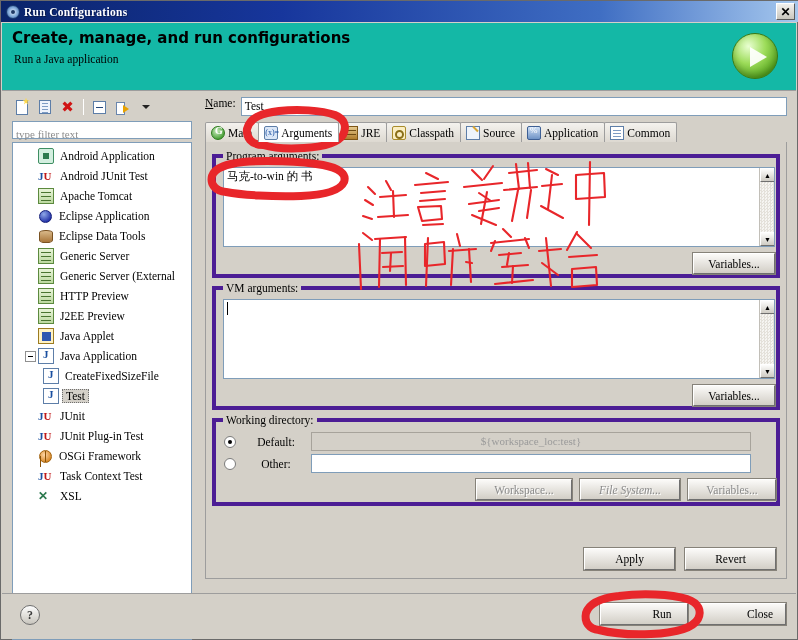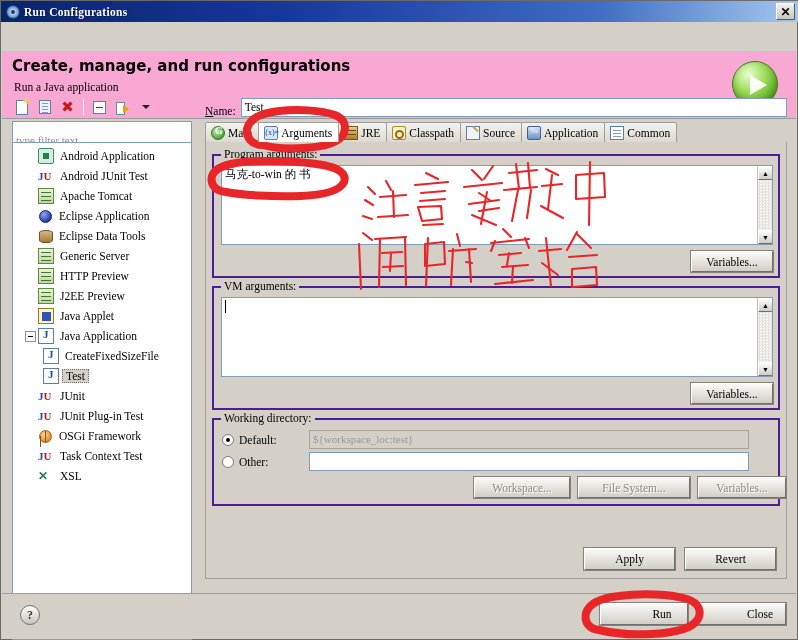--- a/index.html
+++ b/index.html
@@ -57,23 +57,22 @@
     color: #000; font-size: 12px; font-weight: bold;
     display: flex; align-items: center; justify-content: center;
     font-family: "Liberation Sans", sans-serif;
     cursor: default;
   }
 
   
   .header {
     position: absolute; left: 1px; top: 22px;
     width: 794px; height: 68px;
-    background: #f9a8d4;
+    background: #14b8a6;
     border-bottom: 1px solid #9d9d9d;
-    margin-top: 28px;
   }
   .header-title {
     position: absolute; left: 10px; top: 6px;
     font-size: 15px; font-weight: bold; color: #000;
     font-family: "DejaVu Sans", sans-serif;
   }
   .header-sub {
     position: absolute; left: 12px; top: 30px;
     font-size: 11.5px; color: #000;
     font-family: "Liberation Serif", serif;
@@ -167,21 +166,21 @@
     border-top: 4px solid #222;
   }
 
   .filter-input {
     position: absolute; left: 4px; top: 27px;
     width: 180px; height: 18px;
     background: #ffffff;
     border: 1px solid #7f9db9;
     font-size: 11px; color: #8d8d8d;
     font-family: "Liberation Serif", serif;
-    padding: 11px 3px;
+    padding: 5px 3px;
     line-height: 15px;
   }
   .tree {
     position: absolute; left: 4px; top: 48px;
     width: 180px; height: 498px;
     background: #ffffff;
     border: 1px solid #7f9db9;
     overflow: hidden;
   }
   .tree-scroll { position: relative; padding: 3px 0 0 0; }
@@ -233,21 +232,21 @@
   .i-xsl { color: #2d7a4f; font-size: 12px; font-weight: bold; line-height: 16px; font-family: "Liberation Serif", serif; }
 
   
   .right-panel {
     position: absolute; left: 202px; top: 93px;
     width: 588px; height: 497px;
   }
   .name-row {
     position: absolute; left: 2px; top: 3px;
     width: 582px; height: 20px;
-    display: flex; align-items: flex-end;
+    display: flex; align-items: flex-start;
   }
   .name-label {
     font-size: 11.5px; color: #000; margin-right: 5px;
     font-family: "Liberation Serif", serif;
   }
   .name-label u { text-decoration: underline; }
   .name-input {
     flex: 1 1 auto; height: 19px;
     background: #ffffff; border: 1px solid #7f9db9;
     font-size: 11.5px; color: #000; padding: 1px 3px;
@@ -296,22 +295,23 @@
   .tab-body {
     position: absolute; left: 2px; top: 48px;
     width: 582px; height: 437px;
     background: #d4d0c8;
     border: 1px solid #9d9d9d; border-top: none;
   }
 
   
   .group {
     position: absolute;
-    border: 2px solid #4c1d95;
+    border: 4px solid #4c1d95;
     background: transparent;
+    text-align: center;
   }
   .group > legend, .group-title {
     position: absolute; top: -8px; left: 7px;
     background: #d4d0c8;
     padding: 0 3px;
     font-size: 11.5px; color: #000;
     font-family: "Liberation Serif", serif;
   }
   .g-prog { left: 6px; top: 12px; width: 568px; height: 124px; }
   .g-vm   { left: 6px; top: 144px; width: 568px; height: 124px; }
@@ -500,20 +500,25 @@
             <span class="lbl">Eclipse Data Tools</span>
           </div>
           <div class="tree-row indent-0">
             <span class="expander-spacer"></span>
             <span class="titem-ic i-server"></span>
             <span class="lbl">Generic Server</span>
           </div>
           <div class="tree-row indent-0">
             <span class="expander-spacer"></span>
             <span class="titem-ic i-server"></span>
+            <span class="lbl">Generic Server (External</span>
+          </div>
+          <div class="tree-row indent-0">
+            <span class="expander-spacer"></span>
+            <span class="titem-ic i-server"></span>
             <span class="lbl">HTTP Preview</span>
           </div>
           <div class="tree-row indent-0">
             <span class="expander-spacer"></span>
             <span class="titem-ic i-server"></span>
             <span class="lbl">J2EE Preview</span>
           </div>
           <div class="tree-row indent-0">
             <span class="expander-spacer"></span>
             <span class="titem-ic i-japplet"></span>
@@ -639,21 +644,21 @@
         </div>
 
         <div class="wd-row" style="left:8px; top:32px; width:552px;">
           <span class="radio"></span>
           <span class="wd-label">Other:</span>
           <span class="wd-input editable" style="width:440px;"></span>
         </div>
 
         <div style="position:absolute; left:260px; top:57px; display:flex; gap:8px;">
           <div class="btn disabled" style="width:96px;height:21px;">Workspace...</div>
-          <div class="btn disabled" style="width:112px;height:21px;">File System...</div>
+          <div class="btn disabled" style="width:100px;height:21px;font-style:italic;">File System...</div>
           <div class="btn disabled" style="width:88px;height:21px;">Variables...</div>
         </div>
       </div>
 
       <div class="footer-btns">
         <div class="btn foot-btn">Apply</div>
         <div class="btn foot-btn">Revert</div>
       </div>
     </div>
   </div>

